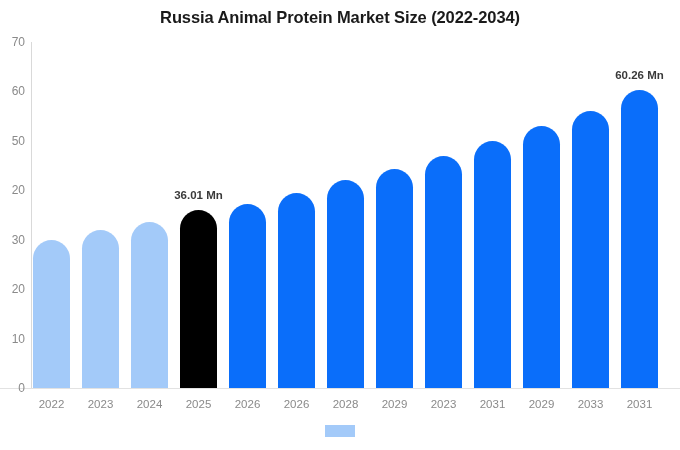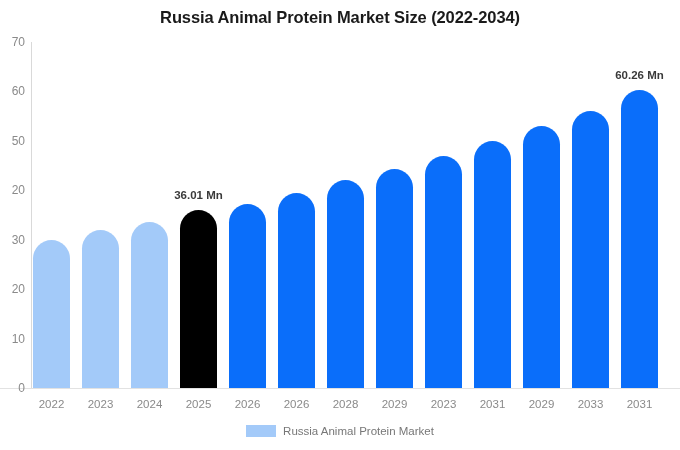--- a/index.html
+++ b/index.html
@@ -171,21 +171,20 @@
       <div class="x-tick-label" style="left: 376px;">2029</div>
       <div class="x-tick-label" style="left: 425px;">2023</div>
       <div class="x-tick-label" style="left: 474px;">2031</div>
       <div class="x-tick-label" style="left: 523px;">2029</div>
       <div class="x-tick-label" style="left: 572px;">2033</div>
       <div class="x-tick-label" style="left: 621px;">2031</div>
     </div>
 
   <div id="legend">
     <span id="legend-swatch" style="background: rgb(163, 202, 249);"></span>
-    <span id="legend-label">Russia Animal Protein Market</span>
   </div>
 
 <div class="bar-slot" style="left: 33px; bottom: 62px; height: 148.286px;">
       <div class="bar bar-light" style="height: 148.286px;"></div>
     </div>
     <div class="bar-slot" style="left: 82px; bottom: 62px; height: 158.171px;">
       <div class="bar bar-light" style="height: 158.171px;"></div>
     </div>
     <div class="bar-slot" style="left: 131px; bottom: 62px; height: 165.586px;">
       <div class="bar bar-light" style="height: 165.586px;"></div>

